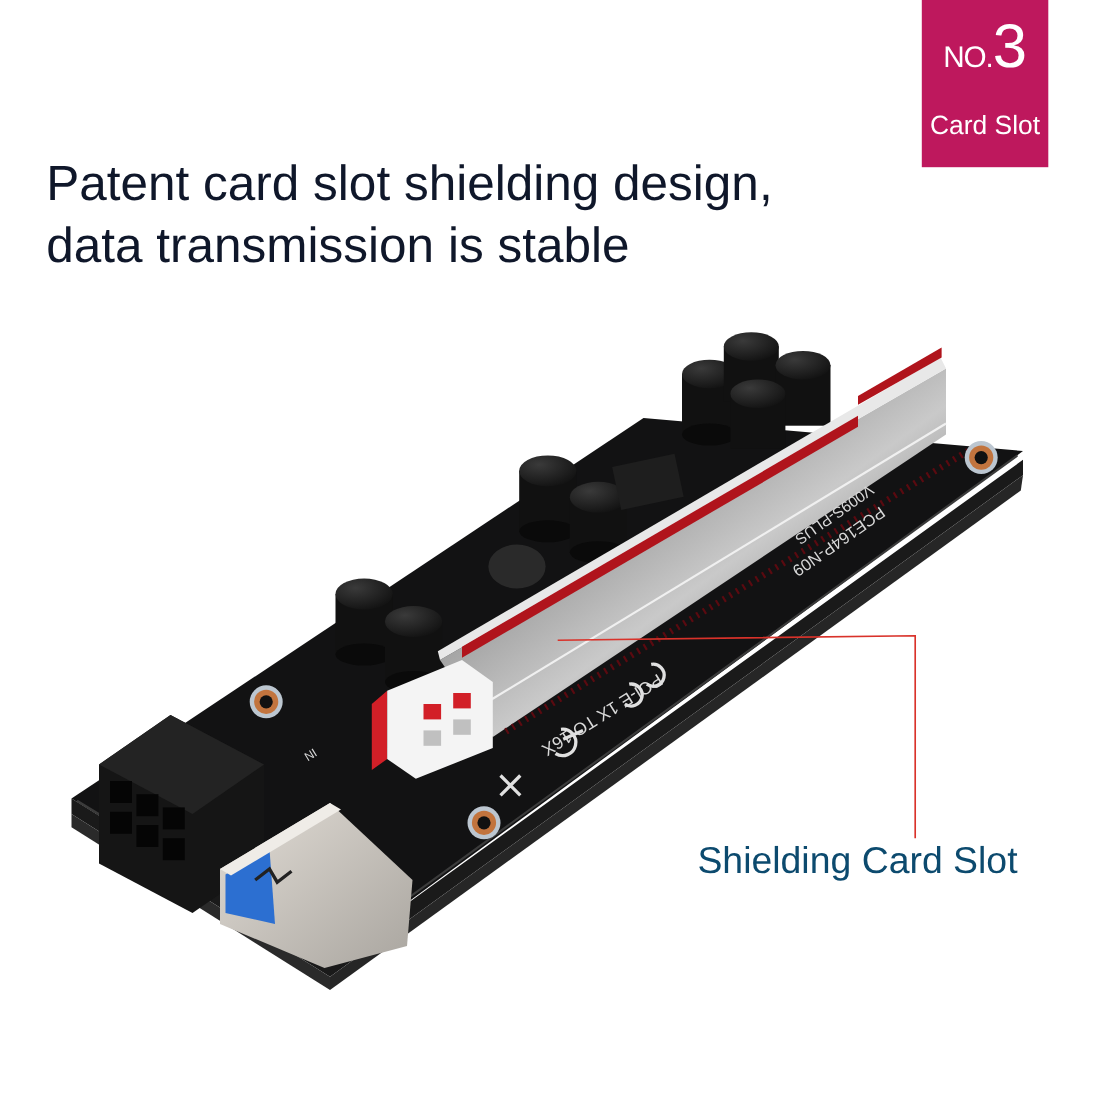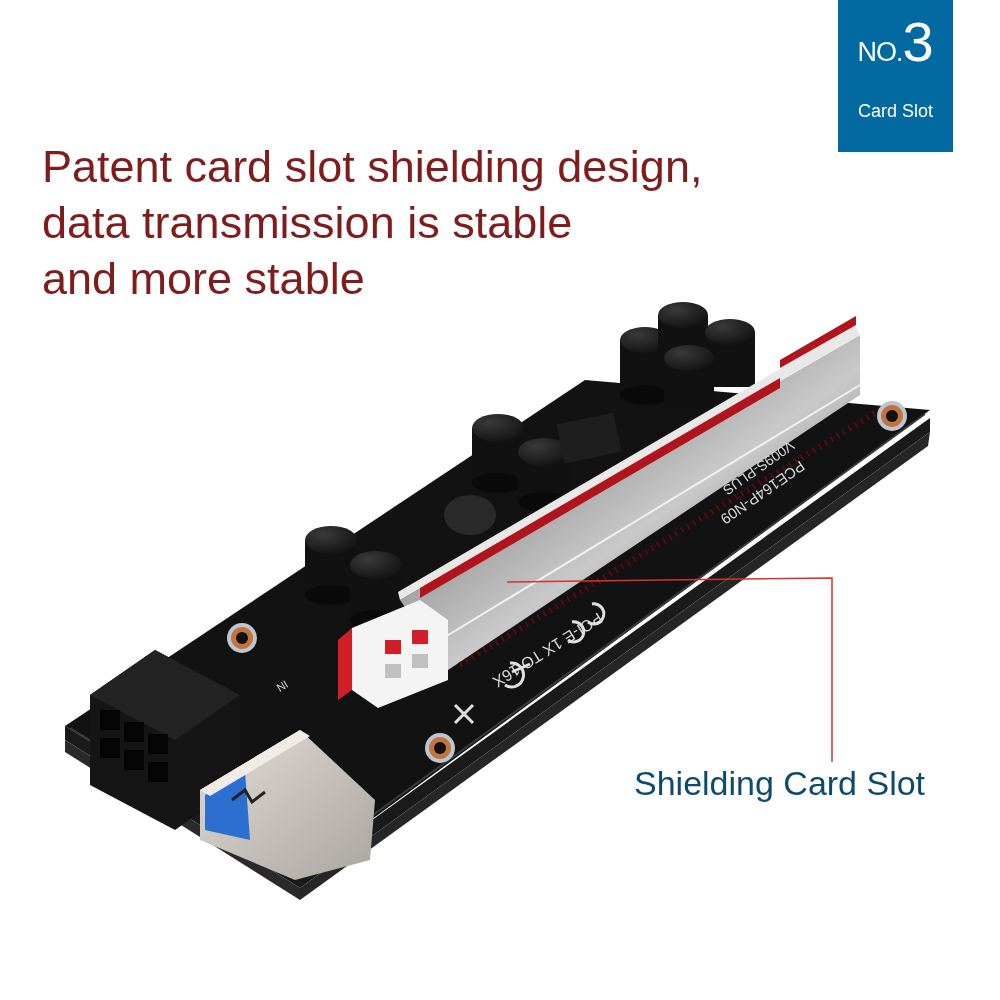--- a/index.html
+++ b/index.html
@@ -1,48 +1,47 @@
 <!DOCTYPE html>
 <html><head>
 <meta charset="utf-8">
 <style>
   html, body { margin: 0; padding: 0; background: #ffffff; }
   body { width: 1000px; height: 1000px; position: relative; overflow: hidden; font-family: "Liberation Sans", "DejaVu Sans", sans-serif; }
   .badge {
     position: absolute; left: 838px; top: 0; width: 115px; height: 152px;
-    background: #0369a1; color: #ffffff; text-align: center;
+    background: #be185d; color: #ffffff; text-align: center;
   }
   .badge .num-row { position: absolute; top: 14px; left: 0; width: 100%; white-space: nowrap; }
   .badge .no { font-size: 27px; letter-spacing: -1px; vertical-align: baseline; }
   .badge .digit { font-size: 56px; line-height: 56px; vertical-align: baseline; }
-  .badge .label { position: absolute; top: 101px; left: 0; width: 100%; font-size: 18px; }
+  .badge .label { position: absolute; top: 101px; left: 0; width: 100%; font-size: 24px; }
   .headline {
     position: absolute; left: 42px; top: 139px; width: 760px;
-    font-size: 45px; line-height: 56px; color: #7f1d1d; margin: 0; font-weight: normal;
+    font-size: 45px; line-height: 56px; color: #0f172a; margin: 0; font-weight: normal;
   }
   .headline span { display: block; white-space: nowrap; }
   .product { position: absolute; left: 0; top: 0; width: 1000px; height: 1000px; }
   .callout-label {
     position: absolute; left: 634px; top: 764px; font-size: 34px; color: #0c4a6e; white-space: nowrap;
   }
 </style>
 </head>
 <body>
 
 <div class="badge">
   <div class="num-row">
     <span class="no">NO.</span><span class="digit">3</span>
   </div>
   <div class="label">Card Slot</div>
 </div>
 
 <h1 class="headline">
   <span>Patent card slot shielding design,</span>
   <span>data transmission is stable</span>
-  <span>and more stable</span>
 </h1>
 
 <svg class="product" viewBox="0 0 1000 1000">
   <defs>
     <linearGradient id="metal" x1="0" y1="0" x2="1" y2="1">
       <stop offset="0" stop-color="#d8d8d8"></stop>
       <stop offset="0.35" stop-color="#9a9a9a"></stop>
       <stop offset="0.55" stop-color="#c9c9c9"></stop>
       <stop offset="0.8" stop-color="#7d7d7d"></stop>
       <stop offset="1" stop-color="#b5b5b5"></stop>

